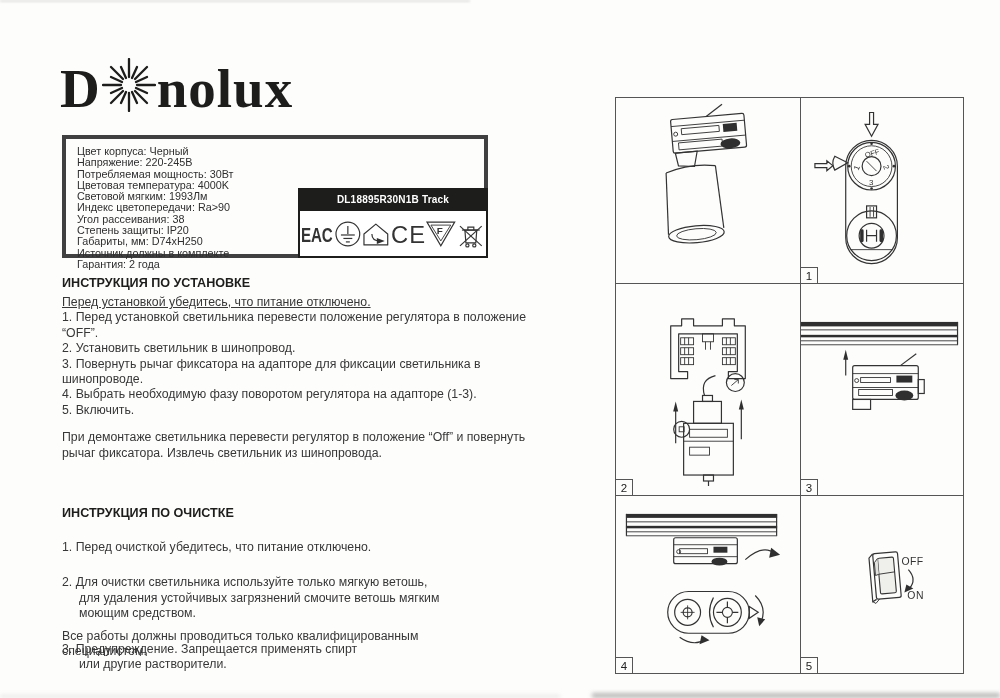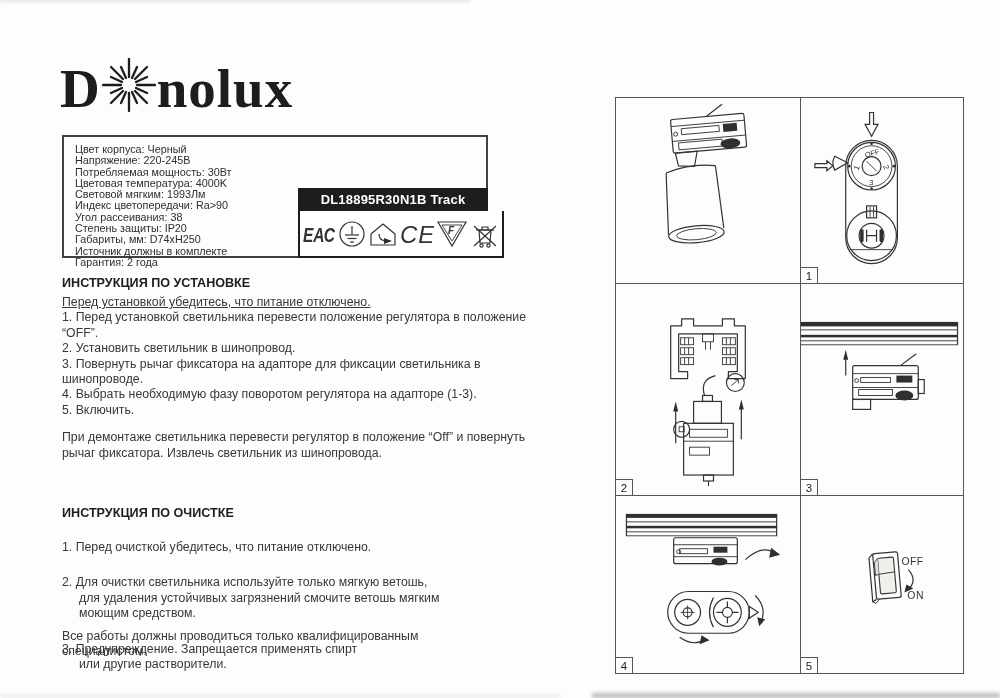--- a/index.html
+++ b/index.html
@@ -11,30 +11,30 @@
   }
   .abs{position:absolute;}
 
   
   .logo{left:60px;top:56px;display:flex;align-items:center;
         font-family:"Liberation Serif","DejaVu Serif",serif;
         font-weight:bold;font-size:55px;color:#1d1d1b;letter-spacing:1px;line-height:1;}
   .logo .burst{margin:2px 1px 0 1px;}
 
   
-  .spec-box{left:62px;top:135px;width:426px;height:123px;border:2px solid #404040;box-sizing:border-box;}
+  .spec-box{left:62px;top:135px;width:426px;height:123px;border:4px solid #404040;box-sizing:border-box;}
   .spec-lines{padding:7px 0 0 11px;font-size:10.8px;line-height:11.3px;color:#2e2e2e;}
   .spec-lines div{white-space:nowrap;}
 
   .model-label{left:298px;top:188px;width:190px;height:23px;background:#1d1d1b;color:#ffffff;
         display:flex;align-items:center;justify-content:center;
-        font-size:13px;font-weight:bold;letter-spacing:.2px;}
-  .cert-box{left:298px;top:211px;width:206px;height:47px;background:#ffffff;
+        font-size:10px;font-weight:bold;letter-spacing:.2px;}
+  .cert-box{left:298px;top:211px;width:190px;height:47px;background:#ffffff;
         border:2px solid #1d1d1b;border-top:none;box-sizing:border-box;
-        display:flex;align-items:center;justify-content:space-evenly;font-style:italic;}
+        display:flex;align-items:center;justify-content:space-evenly;}
   .cert-box svg{display:block;}
 
   
   .sec{left:62px;width:520px;font-size:12.3px;line-height:15.4px;}
   .sec h3{margin:0 0 5px 0;font-size:12.6px;line-height:14px;color:#1d1d1b;}
   .sec p{margin:0;white-space:pre-line;}
   .sec .intro{margin-bottom:0;text-decoration:underline;}
   .sec .note{margin-top:12px;}
   .sec .hang{padding-left:17px;text-indent:-17px;margin-top:20px;}
   .sec-install{top:276px;}

